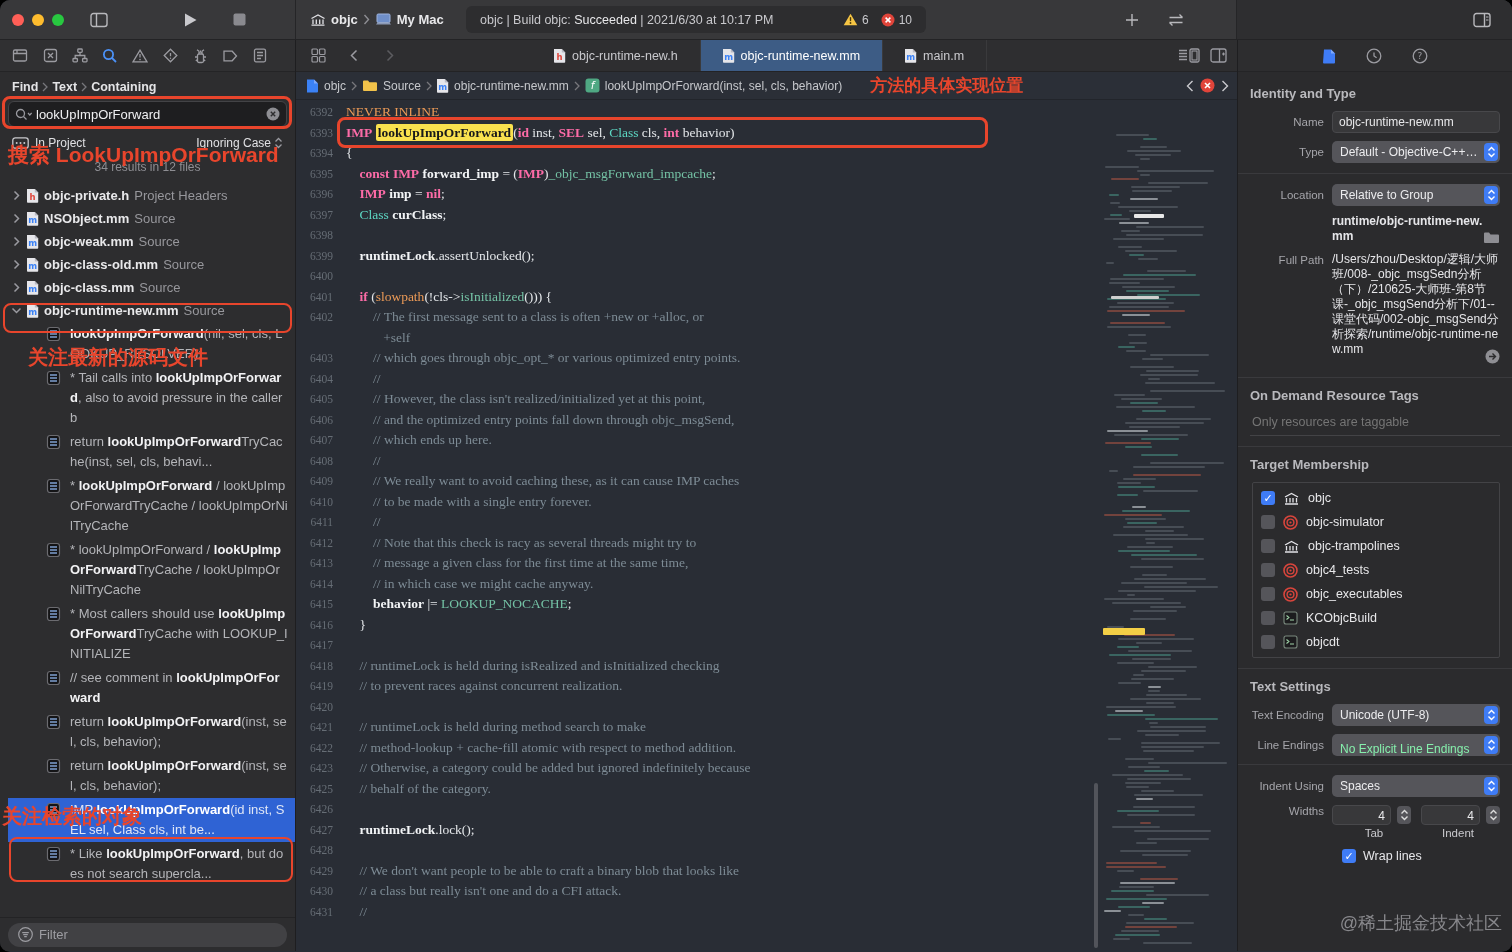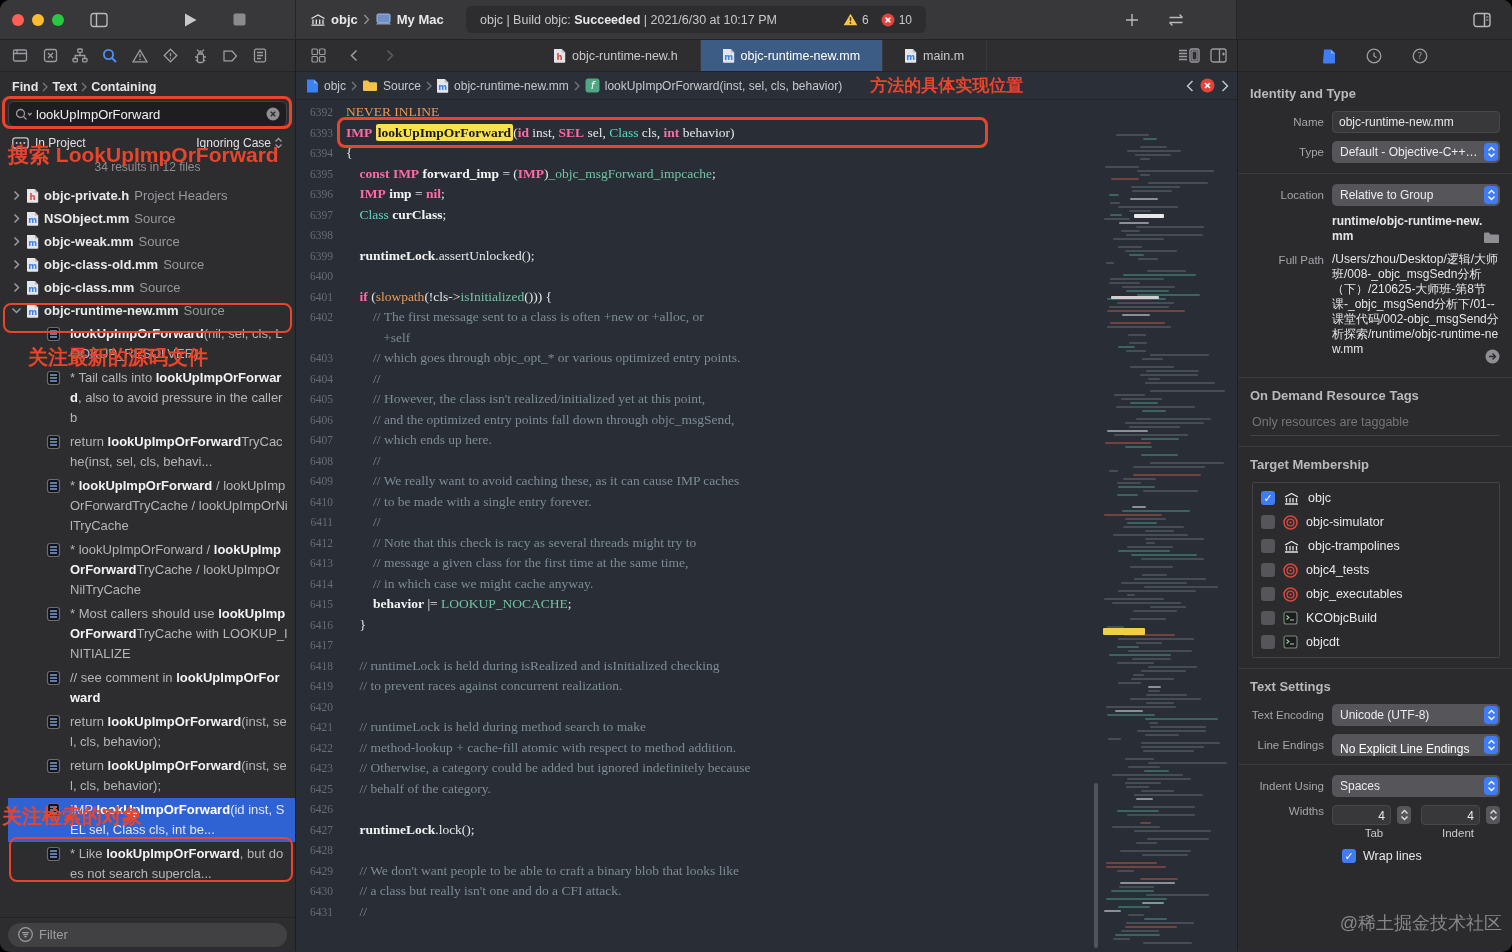--- a/index.html
+++ b/index.html
@@ -12,21 +12,21 @@
   
   #titlebar { display:flex; height:40px; background:#38383a; border-bottom:1px solid #232325; }
   .tb-left { width:296px; display:flex; align-items:center; padding:0 12px; border-right:1px solid #252527; }
   .tb-center { flex:1; display:flex; align-items:center; position:relative; border-right:1px solid #252527;}
   .tb-right { width:275px; background:#2e2e30; display:flex; align-items:center; justify-content:flex-end; padding-right:14px;}
   .traffic { width:12px; height:12px; border-radius:50%; margin-right:8px; }
   .icon-btn { display:inline-flex; align-items:center; justify-content:center; width:26px; height:22px; margin:0 3px; }
   .scheme { display:flex; align-items:center; gap:5px; margin-left:14px; color:#e8e8ea; font-weight:bold; font-size:13px; }
   .status-pill { position:absolute; left:170px; right:310px; top:6px; bottom:6px; background:#2d2d2f; border-radius:6px;
     display:flex; align-items:center; padding:0 14px; color:#c9c9cd; font-size:12.5px; }
-  .status-pill .bold { font-weight:bold; color:#e8e8ea; }
+  .status-pill .bold { font-weight:normal; color:#e8e8ea; }
   .status-counts { margin-left:auto; display:flex; align-items:center; gap:4px; }
   .badge-num { font-size:12px; color:#c9c9cd; margin-right:8px; }
   
   #cols { display:flex; height:911px; }
   #sidebar { width:296px; background:#2d2d2f; border-right:1px solid #1e1e20; display:flex; flex-direction:column; }
   #editor-col { flex:1; background:#292d35; position:relative; display:flex; flex-direction:column; min-width:0;}
   #inspector { width:275px; background:#2b2b2d; border-left:1px solid #1e1e20; display:flex; flex-direction:column; position:relative;}
   
   #nav-strip { height:32px; display:flex; align-items:center; padding:0 6px; gap:2px; border-bottom:1px solid #242426; background:#303032;}
   .navicon { width:28px; height:24px; display:flex; align-items:center; justify-content:center; border-radius:4px; }
@@ -85,21 +85,21 @@
   
   #insp-icons { height:32px; border-bottom:1px solid #242426; background:#2d2d2f; display:flex; align-items:center; justify-content:center; gap:30px;}
   #insp-scroll { flex:1; overflow:hidden; padding:10px 12px 0 12px; font-size:12px; }
   .sec-h { font-weight:bold; color:#b9b9bd; font-size:13px; margin:4px 0 10px 0; }
   .insp-row { display:flex; align-items:center; margin-bottom:8px; }
   .insp-label { flex:0 0 82px; text-align:right; padding-right:8px; color:#a5a5aa; font-size:11.5px; }
   .insp-label.top { align-self:flex-start; padding-top:2px; }
   .field { flex:1; background:#38383a; border:1px solid #48484b; border-radius:4px; height:22px; display:flex; align-items:center; padding:0 6px; color:#e8e8ea; font-size:12px; white-space:nowrap; overflow:hidden;}
   .dropdown { flex:1; background:#55555a; border-radius:5px; height:22px; display:flex; align-items:center; padding:0 2px 0 8px; color:#ececee; font-size:12px; white-space:nowrap; overflow:hidden;}
   .dropdown .dd-text { flex:1; overflow:hidden; text-overflow:ellipsis; }
-  .dropdown .dd-text.dim { color:#ffffff;margin-top:8px; }
+  .dropdown .dd-text.dim { color:#86efac;margin-top:8px; }
   .stepper { flex:0 0 14px; height:18px; background:#3f7cf6; border-radius:4px; margin-left:6px; display:flex; align-items:center; justify-content:center;}
   .stepper.gray { background:#55555a; }
   .divider { height:1px; background:#3a3a3d; margin:10px -12px 10px -12px; }
   .path-text { flex:1; color:#e6e6e9; font-size:12px; line-height:15px; word-break:break-all; }
   .odrt-input { background:transparent; border:none; border-bottom:1px solid #434346; color:#808085; width:100%; font-size:12.5px; padding:2px 0 6px 2px; font-family:"Liberation Sans",sans-serif;}
   #target-box { border:1px solid #434346; border-radius:2px; margin-left:2px; padding:3px 0; }
   .target-row { display:flex; align-items:center; height:24px; padding:0 8px; gap:8px; color:#e8e8ea; font-size:12.5px;}
   .cb { width:14px; height:14px; border-radius:3px; background:#55555a; display:inline-flex; align-items:center; justify-content:center; color:#fff; font-size:11px; }
   .cb.on { background:#3f7cf6; }
   .widths-row { display:flex; margin-bottom:2px; }

